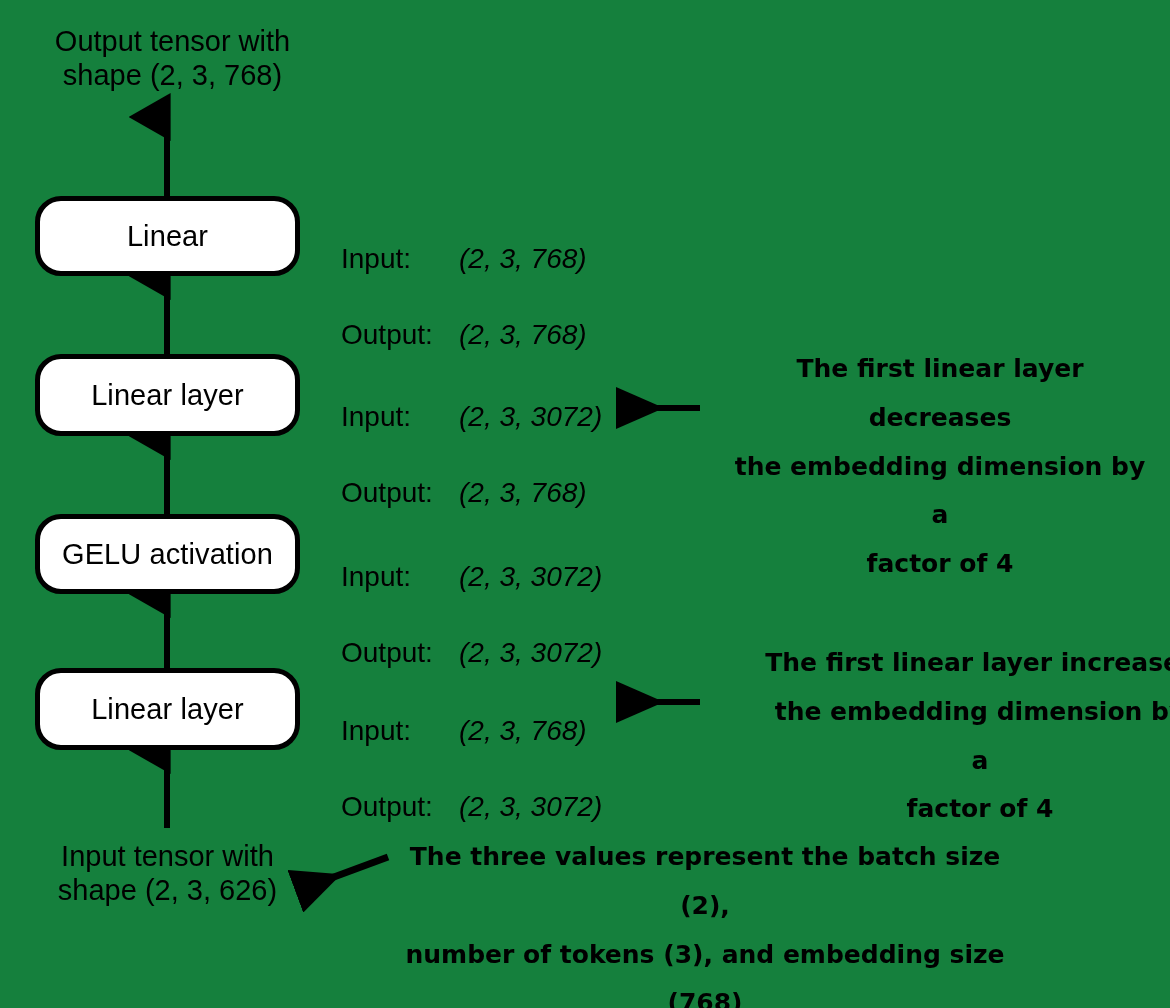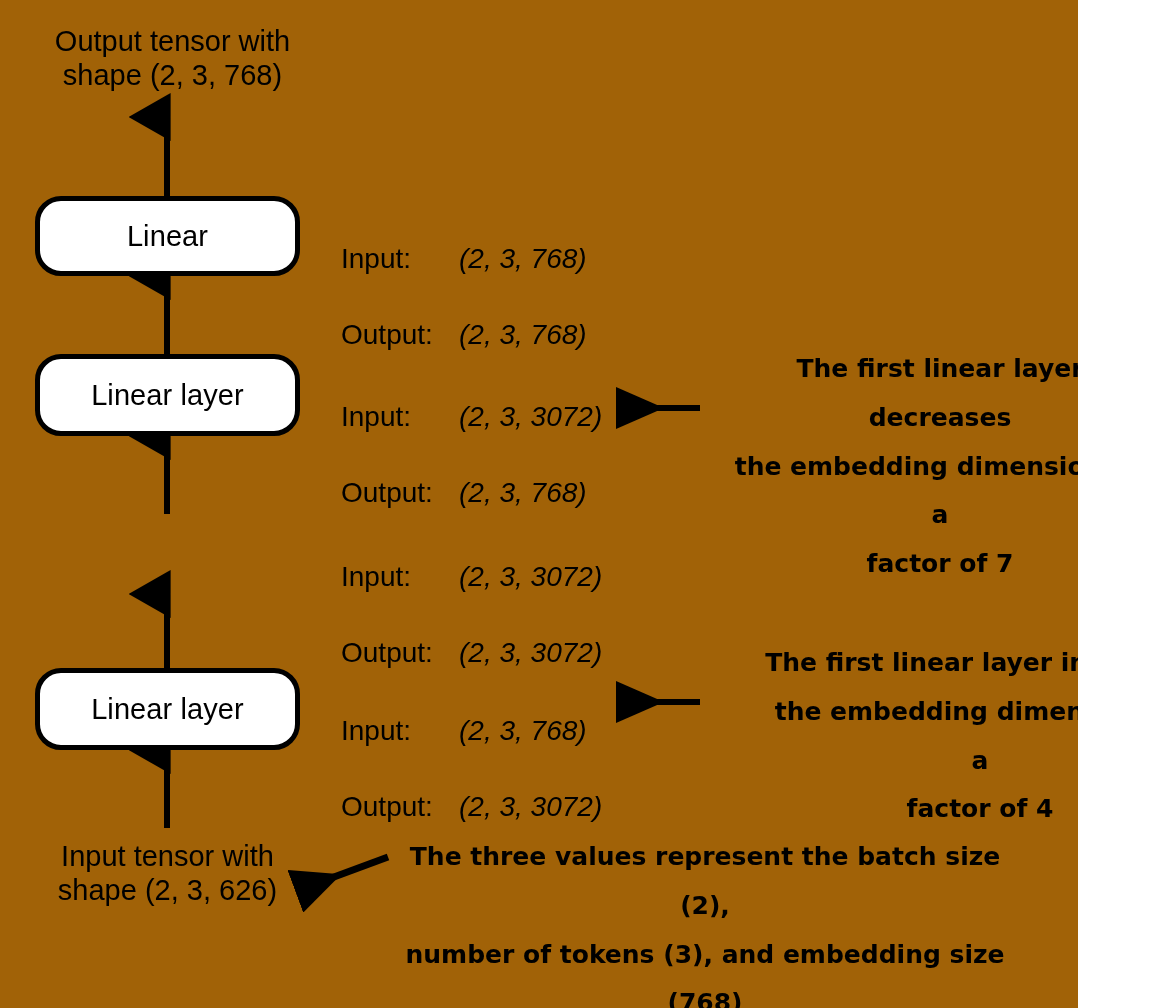--- a/index.html
+++ b/index.html
@@ -7,23 +7,23 @@
     margin: 0;
     padding: 0;
     background: #ffffff;
   }
   body {
     font-family: "Liberation Sans", sans-serif;
     color: #000000;
   }
   #diagram {
     position: relative;
-    width: 1078px;
+    width: 1170px;
     height: 1008px;
-    background: #a16207;
+    background: #15803d;
     overflow: hidden;
   }
   .svg-layer {
     position: absolute;
     left: 0;
     top: 0;
     width: 1170px;
     height: 1008px;
   }
   .node-box {
@@ -122,20 +122,23 @@
 shape (2, 3, 768)</div>
 
   <div class="node-box" style="left:35px; top:196px; width:265px; height:80px;">
     <span class="node-label">Linear</span>
   </div>
 
   <div class="node-box" style="left:35px; top:354px; width:265px; height:82px;">
     <span class="node-label">Linear layer</span>
   </div>
 
+  <div class="node-box" style="left:35px; top:514px; width:265px; height:80px;">
+    <span class="node-label">GELU activation</span>
+  </div>
 
   <div class="node-box" style="left:35px; top:668px; width:265px; height:82px;">
     <span class="node-label">Linear layer</span>
   </div>
 
   <div class="io-block" style="left:341px; top:201px;">
     <div class="io-row">
       <span class="io-key">Input:</span>
       <span class="io-val">(2, 3, 768)</span>
     </div>
@@ -173,21 +176,21 @@
       <span class="io-val">(2, 3, 768)</span>
     </div>
     <div class="io-row">
       <span class="io-key">Output:</span>
       <span class="io-val">(2, 3, 3072)</span>
     </div>
   </div>
 
   <div class="callout" style="left:722px; top:345px; width:436px;">The first linear layer decreases
 the embedding dimension by a
-factor of 7</div>
+factor of 4</div>
 
   <div class="callout" style="left:762px; top:639px; width:436px;">The first linear layer increases
 the embedding dimension by a
 factor of 4</div>
 
   <div class="callout" style="left:400px; top:833px; width:610px;">The three values represent the batch size (2),
 number of tokens (3), and embedding size
 (768)</div>
 
   <div class="tensor-text" style="left:35px; top:840px; width:265px;">Input tensor with

